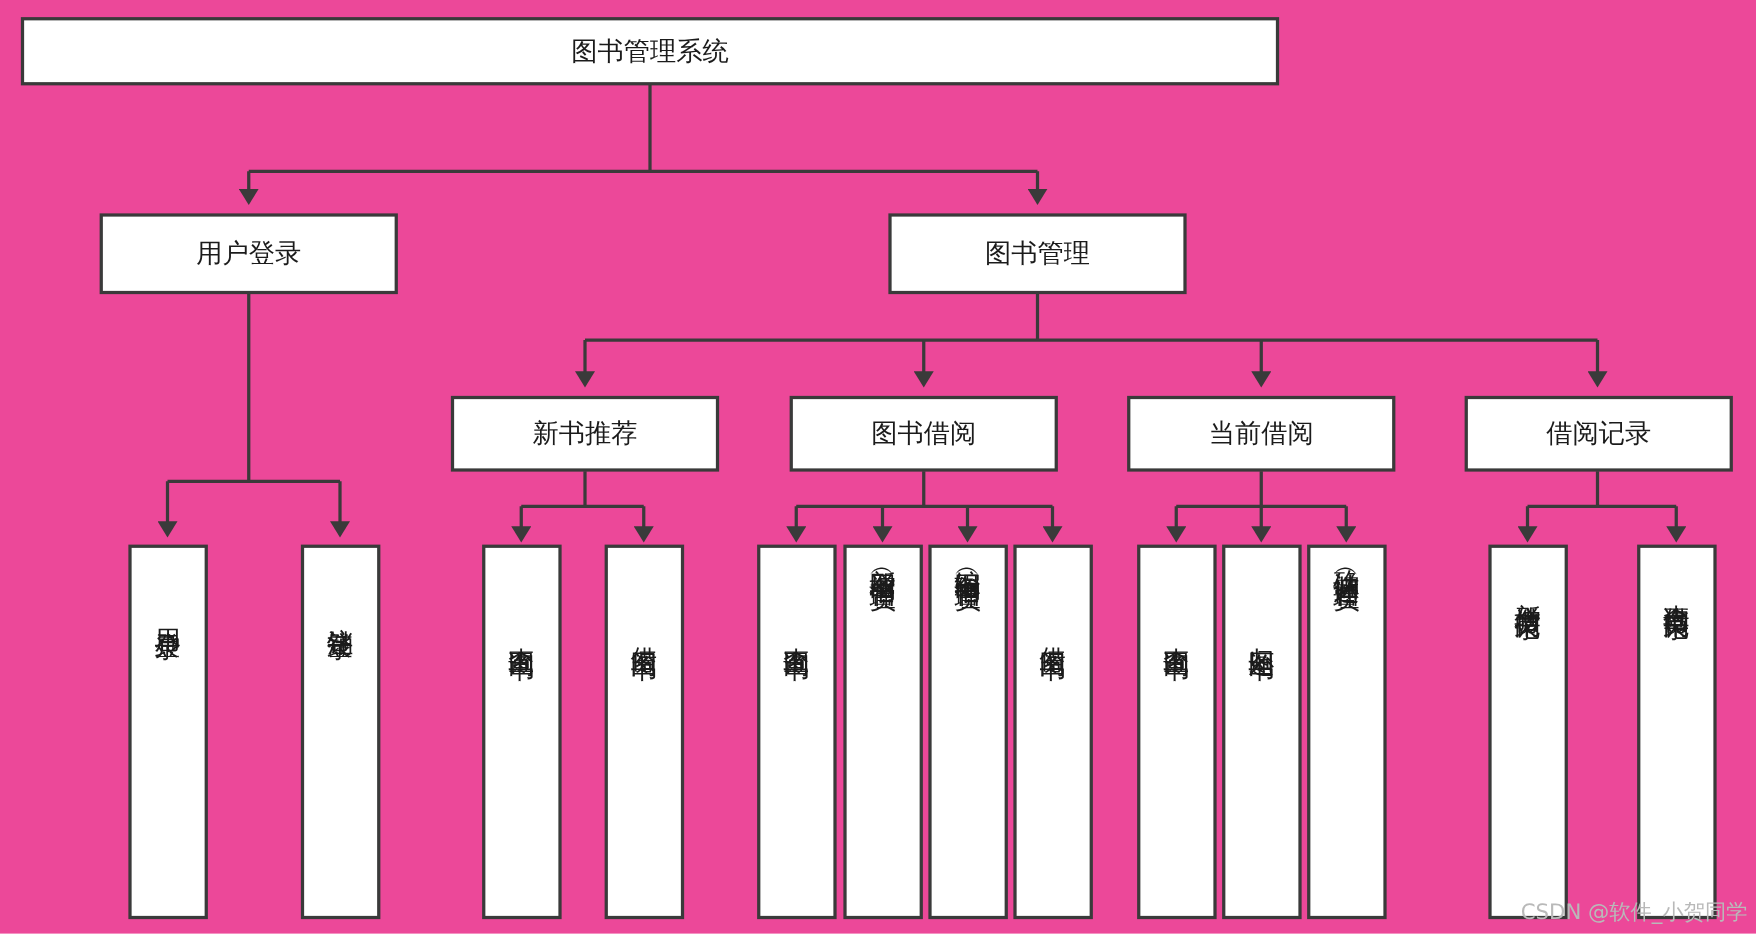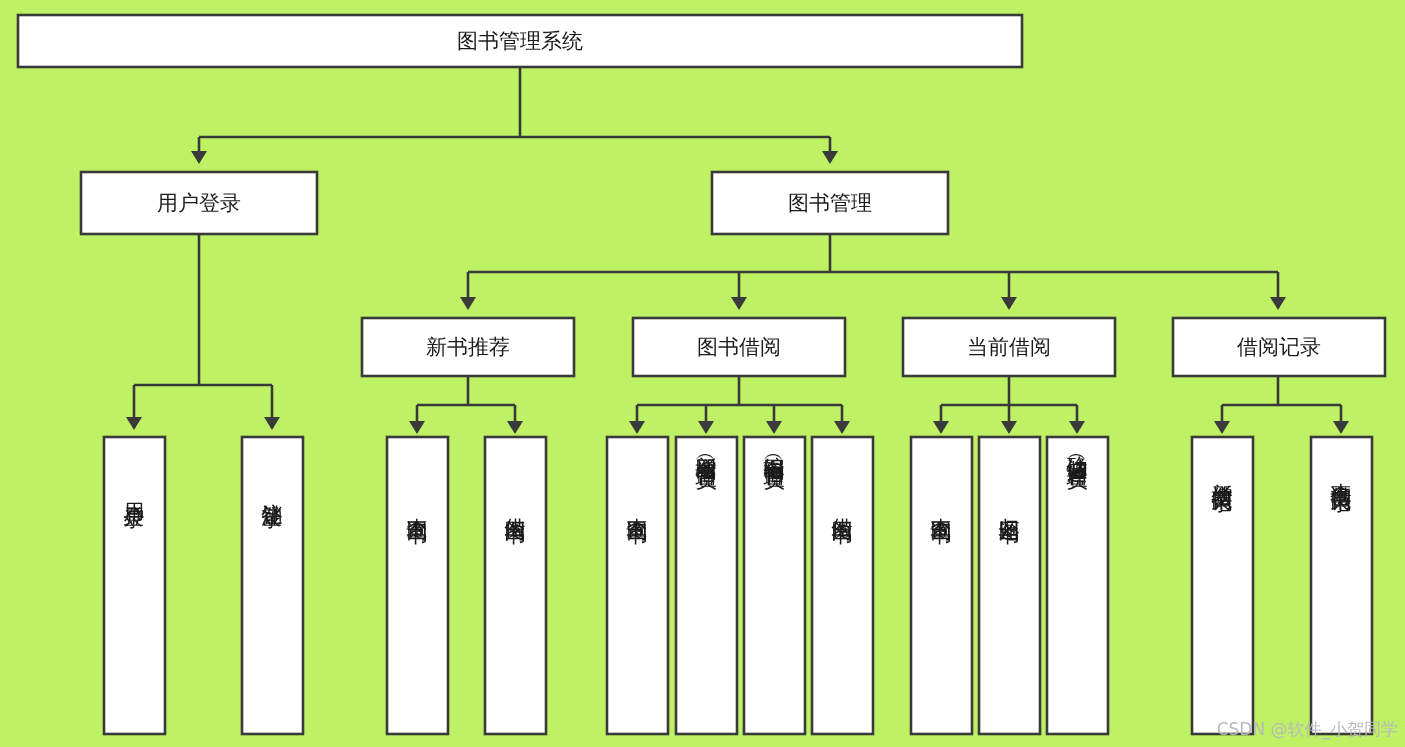--- a/index.html
+++ b/index.html
@@ -11,21 +11,21 @@
   body {
     width: 1405px;
     height: 747px;
     font-family: "DejaVu Sans", "Liberation Sans", sans-serif;
     overflow: hidden;
   }
   #diagram-root {
     position: relative;
     width: 1405px;
     height: 747px;
-    background: #bef264;
+    background: #ec4899;
   }
   svg#diagram-svg {
     position: absolute;
     top: 0;
     left: 0;
     width: 1405px;
     height: 747px;
     display: block;
   }
   .node-box {

